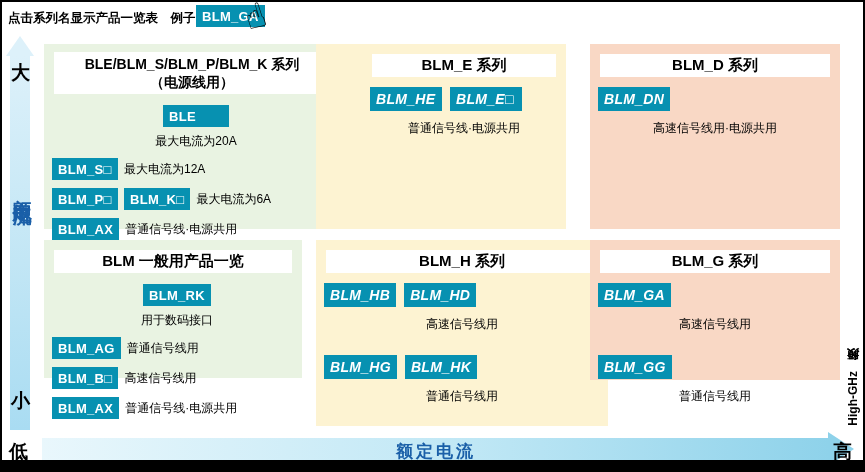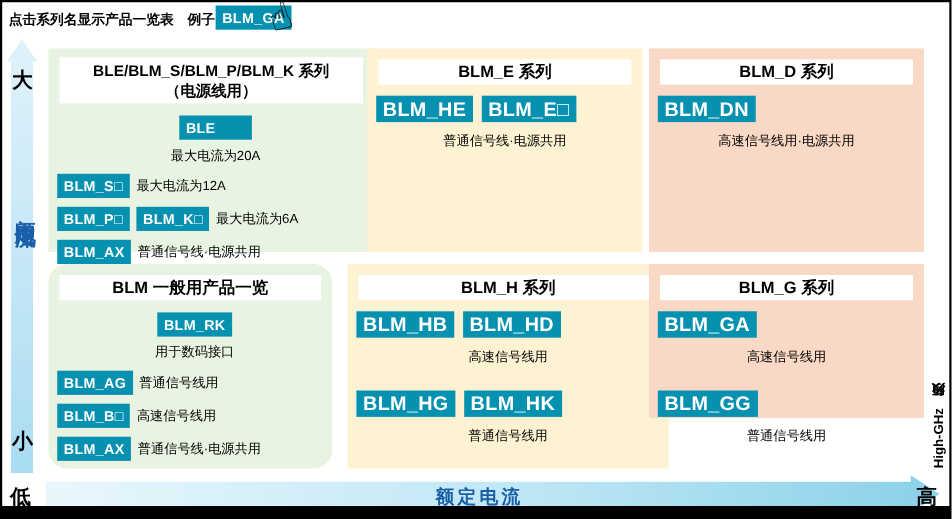--- a/index.html
+++ b/index.html
@@ -11,21 +11,21 @@
   }
 
   
   .note { position:absolute; left:6px; top:8px; font-size:12.5px; font-weight:bold; }
   .btn {
     display:inline-flex; align-items:center; box-sizing:border-box;
     background:var(--c-button,#0791b1); color:#fff; font-weight:bold;
     font-size:13px; height:22px; min-width:66px; padding:0 6px; cursor:pointer;
     letter-spacing:.3px;
   }
-  .btn-lg { height:24px; font-size:18px; min-width:72px; }
+  .btn-lg { height:24px; font-size:14px; min-width:72px;font-style:italic; }
   .btn-example { position:absolute; left:194px; top:3px; }
   .cursor { position:absolute; left:243px; top:-4px; font-size:34px; line-height:1.1; transform:rotate(-18deg); color:#000; z-index:3; }
 
   
   .y-head { position:absolute; left:4px; top:34px; width:0; height:0;
     border-left:14px solid transparent; border-right:14px solid transparent;
     border-bottom:20px solid #ddf1fa; }
   .y-bar { position:absolute; left:8px; top:54px; width:20px; height:374px;
     background:linear-gradient(180deg,#ddf1fa 0%,#c2e6f5 55%,#a9dcf2 100%); }
   .y-max { position:absolute; left:9px; top:58px; font-size:19px; font-weight:bold; }
@@ -46,23 +46,23 @@
 
   
   .vlabel { position:absolute; writing-mode:vertical-rl; transform:rotate(180deg);
     font-size:12px; font-weight:bold; white-space:nowrap; }
   .ghz { left:566px; bottom:34px; }
   .highghz { left:843px; bottom:34px; }
 
   
   .panel { position:absolute; box-sizing:border-box; }
   .p1 { left:42px;  top:42px;  width:296px; height:185px; background:var(--c-panel-green,#e9f3e2); }
-  .p2 { left:332px; top:42px;  width:250px; height:185px; background:var(--c-panel-yellow,#fdf3d2); }
+  .p2 { left:314px; top:42px;  width:250px; height:185px; background:var(--c-panel-yellow,#fdf3d2);padding-left:46px; }
   .p3 { left:588px; top:42px;  width:250px; height:185px; background:var(--c-panel-pink,#f9d8c5); }
-  .p4 { left:42px;  top:238px; width:258px; height:186px; background:var(--c-panel-green,#e9f3e2);border-radius:17px; }
+  .p4 { left:42px;  top:238px; width:258px; height:138px; background:var(--c-panel-green,#e9f3e2); }
   .p5 { left:314px; top:238px; width:292px; height:186px; background:var(--c-panel-yellow,#fdf3d2); }
   .p6 { left:588px; top:238px; width:250px; height:140px; background:var(--c-panel-pink,#f9d8c5); }
 
   .panel-title { background:#fff; margin:10px 10px 0; text-align:center;
     font-weight:bold; font-size:15px; padding:2px 0; }
   .p1 .panel-title { margin-top:8px; font-size:14px; line-height:1.3; padding:3px 0; }
 
   .row { display:flex; align-items:center; gap:6px; margin:8px 0 0 8px; }
   .row.first { margin-top:11px;flex-direction:column; }
   .desc { font-size:12px; }

